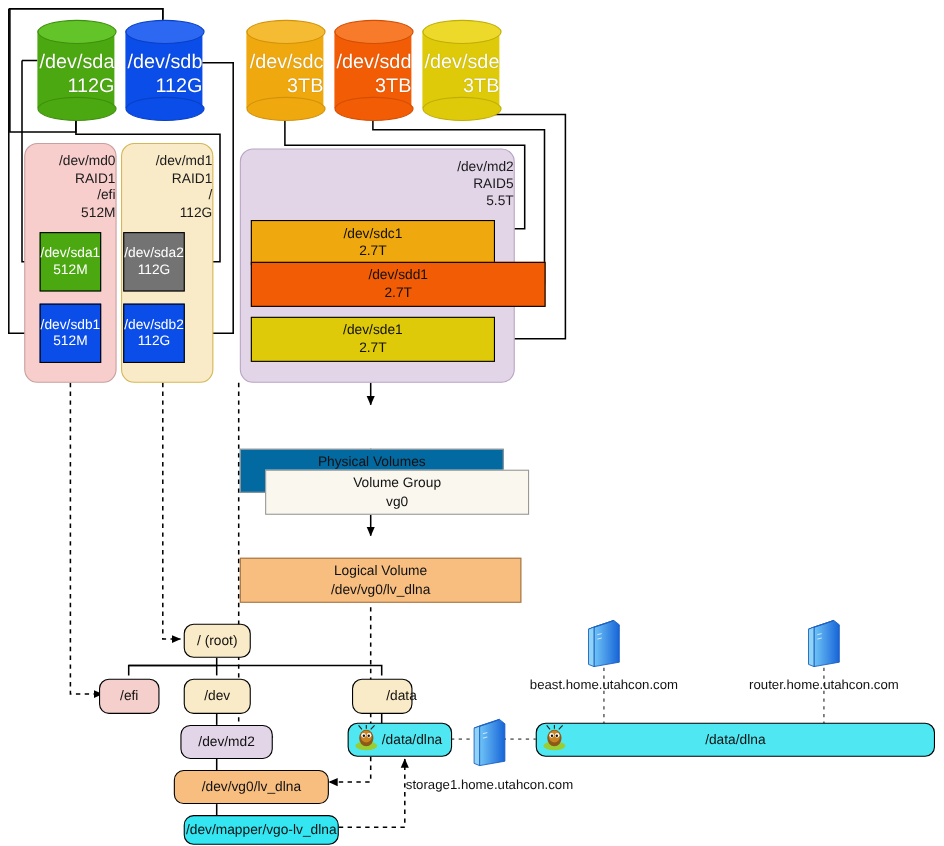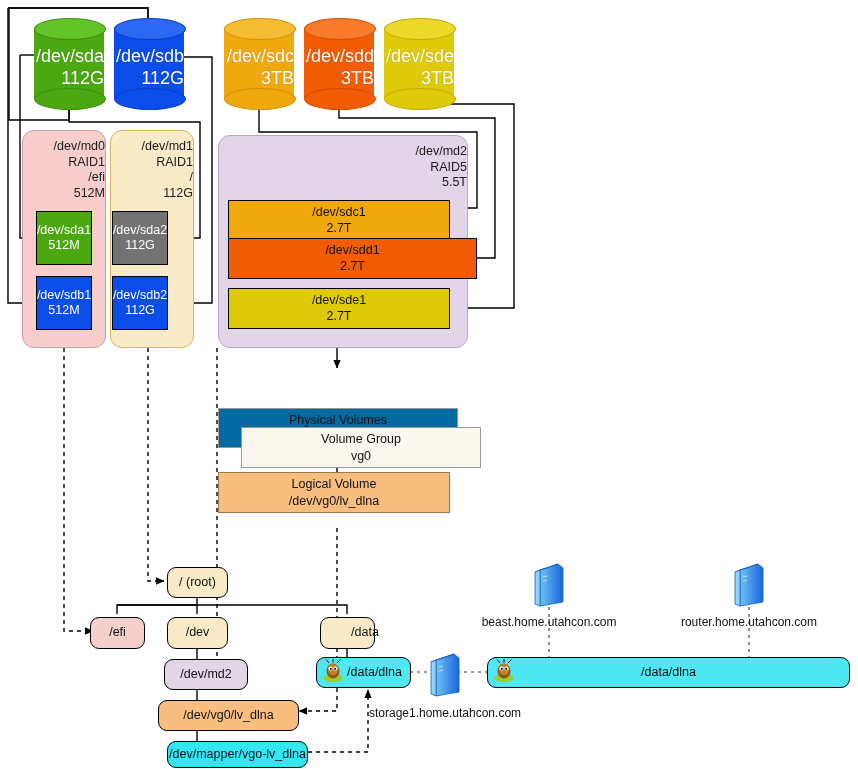--- a/index.html
+++ b/index.html
@@ -202,38 +202,38 @@
     <div class="ctitle">
       <span>/dev/md2</span><br>
       <span>RAID5</span><br>
       <span>5.5T</span>
     </div>
   </div>
   <div class="box" style="left:228px;top:188px;width:222px;height:41px;background:#EFA80E;margin-top:12px;">
     <span>/dev/sdc1</span>
     <span>2.7T</span>
   </div>
-  <div class="box" style="left:228px;top:238px;width:249px;height:41px;background:#F25C05;">
+  <div class="box" style="left:228px;top:238px;width:268px;height:41px;background:#F25C05;">
     <span>/dev/sdd1</span>
     <span>2.7T</span>
   </div>
   <div class="box" style="left:228px;top:288px;width:222px;height:41px;background:#DECA08;">
     <span>/dev/sde1</span>
     <span>2.7T</span>
   </div>
 
   <div class="lvbox" style="left:218px;top:368px;width:240px;height:40px;background:#0369a1;border-color:#999;margin-top:40px;">
     <span>Physical Volumes</span>
     <span>/dev/md2</span>
   </div>
   <div class="lvbox" style="left:218px;top:427px;width:240px;height:41px;background:#FAF7EF;border-color:#999;margin-left:23px;">
     <span>Volume Group</span>
     <span>vg0</span>
   </div>
-  <div class="lvbox" style="left:218px;top:472px;width:232px;height:41px;background:#F8BE80;border-color:#A0764A;">
+  <div class="lvbox" style="left:218px;top:507px;width:256px;height:41px;background:#F8BE80;border-color:#A0764A;">
     <span>Logical Volume</span>
     <span>/dev/vg0/lv_dlna</span>
   </div>
 
   <div class="box rbox" style="left:167px;top:567px;width:61px;height:31px;background:#FAEBC8;">
     <span>/ (root)</span>
   </div>
   <div class="box rbox" style="left:90px;top:617px;width:55px;height:32px;background:#F5CFCC;">
     <span>/efi</span>
   </div>

